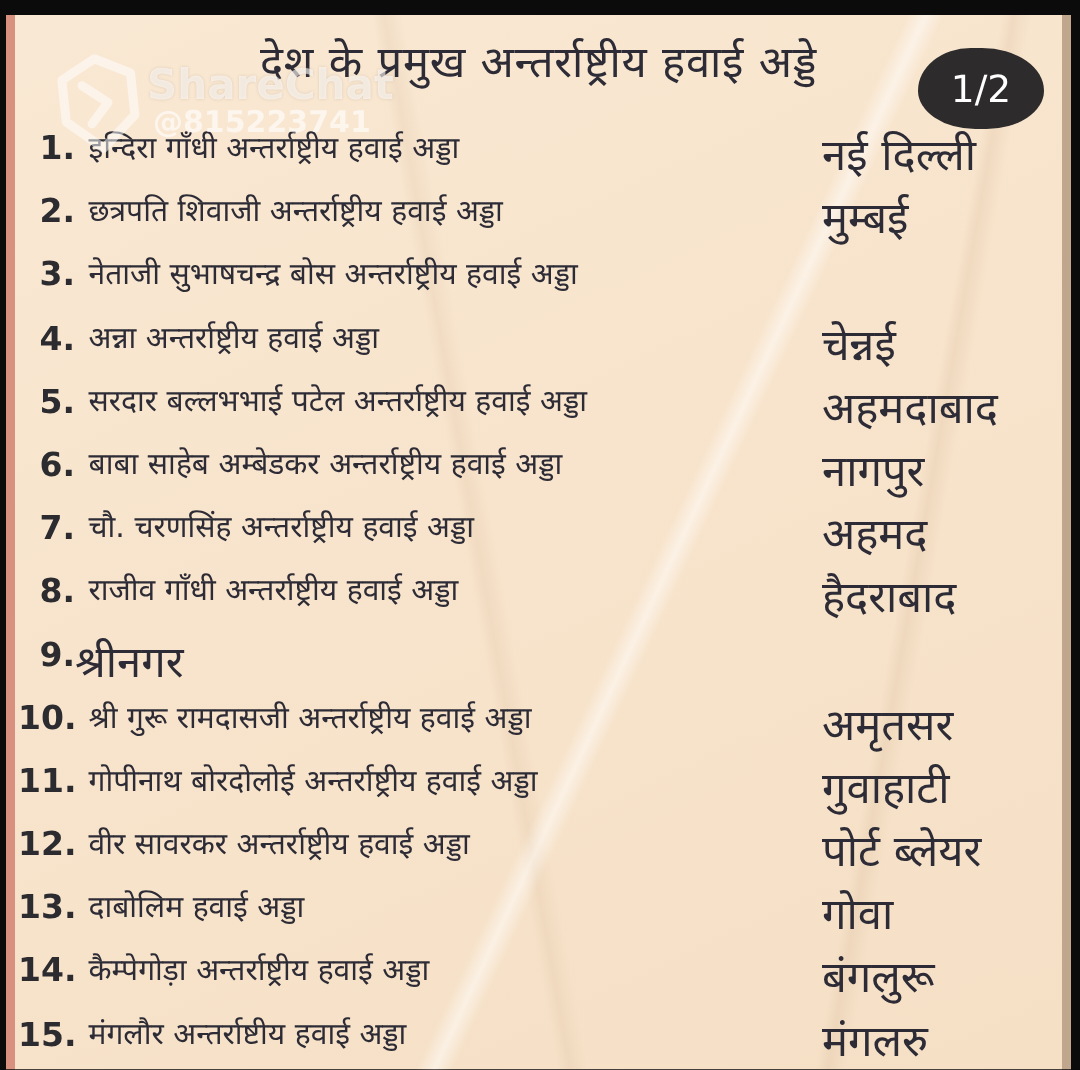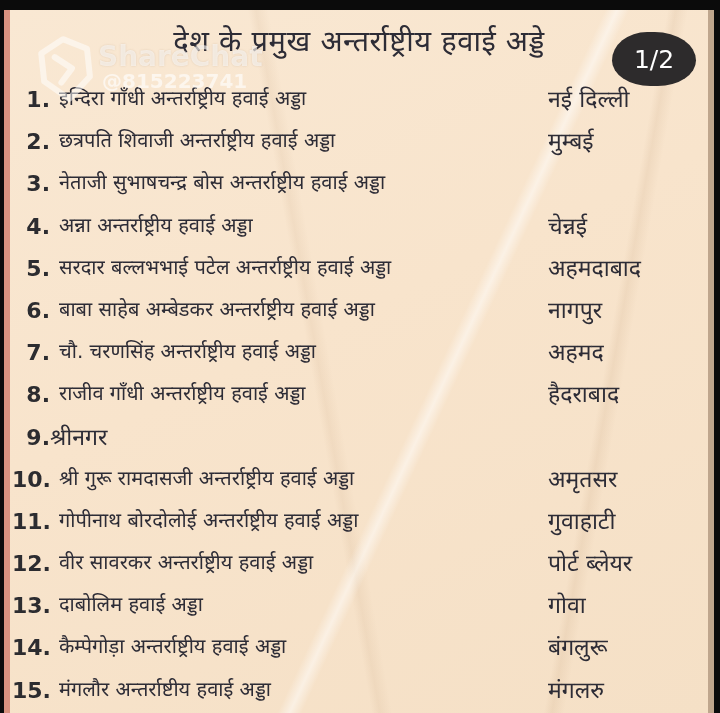--- a/index.html
+++ b/index.html
@@ -93,21 +93,21 @@
     font-weight:bold; font-size:22px; line-height:1.25;
     color:var(--num, #2c2c30);
   }
   .row-name {
     flex:1; margin-left:9px;
     font-size:20px; line-height:1.2;
     color:var(--text, #2d2c36);
   }
   .row-city {
     flex:0 0 160px; width:160px;
-    font-size:23px; line-height:1.2;
+    font-size:29px; line-height:1.2;
     color:var(--text, #2d2c36);
   }
 </style>
 </head>
 <body>
 
 <div class="top-bar"></div>
 <div class="edge-left-black"></div>
 <div class="edge-left-pink"></div>
 <div class="edge-right-shadow"></div>

